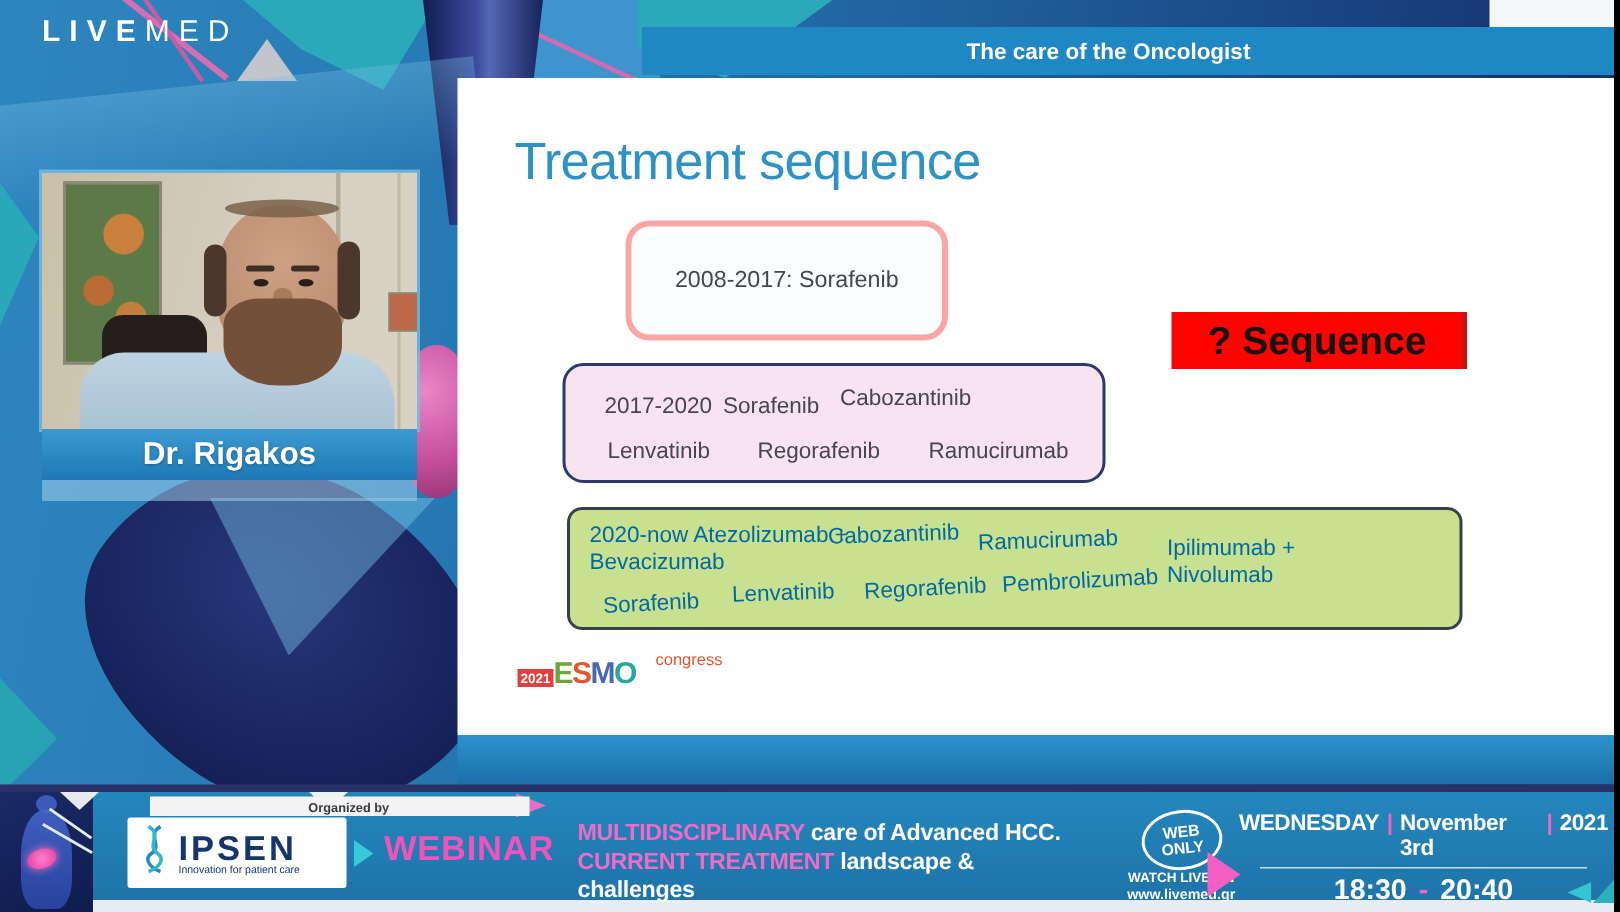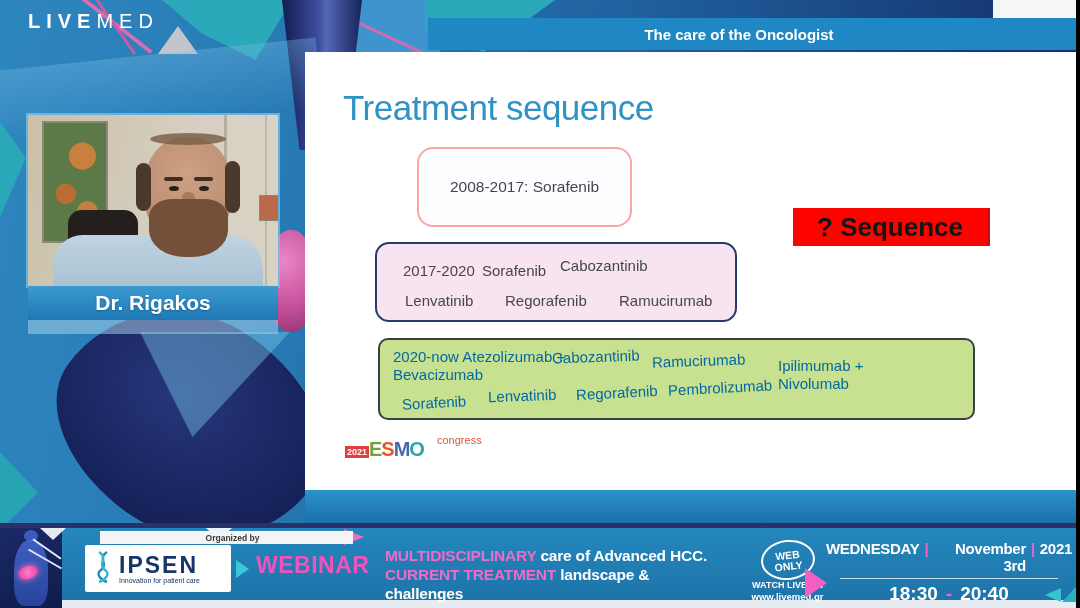--- a/index.html
+++ b/index.html
@@ -46,27 +46,27 @@
 
   
   .hdr-bar{left:428px;top:18px;width:652px;height:32px;background:#1e87c4;
            display:flex;align-items:center;justify-content:center;padding-right:30px;box-sizing:border-box;}
   .hdr-bar .t{color:#fff;font-size:15px;font-weight:700;}
 
   
   .slide{left:305px;top:52px;width:771px;height:438px;background:#fff;}
   .slide-title{position:absolute;left:38px;top:36px;font-size:35px;color:#2e93c4;letter-spacing:-.5px;}
   .era-box{position:absolute;box-sizing:border-box;color:#46464e;font-size:15px;}
-  .era1{left:112px;top:95px;width:215px;height:80px;border:2px solid #fca5a5;border-radius:16px;
+  .era1{left:112px;top:95px;width:215px;height:80px;border:4px solid #fca5a5;border-radius:16px;
         background:#fbfdff;display:flex;align-items:center;justify-content:center;font-size:15.5px;}
   .era2{left:70px;top:190px;width:362px;height:80px;border:2px solid #2b3a6b;border-radius:14px;background:#f8e3f1;}
   .era3{left:73px;top:286px;width:597px;height:82px;border:2px solid #3a3f45;border-radius:10px;background:#c7e190;color:#0369a1;}
   .drug{position:absolute;white-space:nowrap;}
   .wrapblk{position:absolute;white-space:normal;line-height:18px;}
-  .qbox{left:488px;top:156px;width:194px;height:38px;background:#fe0400;border-right:3px solid #c21414;
+  .qbox{left:476px;top:156px;width:194px;height:38px;background:#fe0400;border-right:3px solid #c21414;
         display:flex;align-items:center;justify-content:center;position:absolute;}
   .qbox .t{font-size:26px;font-weight:700;color:#141414;}
   
   .esmo{position:absolute;left:40px;top:386px;width:140px;height:30px;}
   .esmo .year{position:absolute;left:0;top:8px;background:#e0403f;color:#fff;font-size:9px;font-weight:700;padding:1px 2px;}
   .esmo .letters{position:absolute;left:24px;top:0;font-size:20px;font-weight:700;letter-spacing:-1px;}
   .esmo .l-e{color:#6fa43a;} .esmo .l-s{color:#e2572e;} .esmo .l-m{color:#4968ae;} .esmo .l-o{color:#2aa7a0;}
   .esmo .suffix{position:absolute;left:92px;top:-4px;font-size:11px;color:#e2572e;}
 
   
@@ -130,21 +130,21 @@
   .topic{left:385px;top:546px;width:330px;font-size:15.5px;font-weight:700;letter-spacing:-.2px;line-height:19px;color:#fff;}
   .hl{color:#f06ac8;}
   .webonly{left:735px;top:540px;width:105px;text-align:center;color:#fff;}
   .webonly .oval{display:inline-block;width:54px;height:40px;border:2.5px solid #fff;border-radius:50%;
                  transform:rotate(-6deg);box-sizing:border-box;padding-top:8px;}
   .webonly .oval div{font-size:10.5px;font-weight:700;line-height:11px;}
   .watch-label{font-size:9px;font-weight:700;margin-top:0;}
   .watch-url{font-size:9.5px;font-weight:700;margin-top:1px;}
   .pink-play{left:805px;top:568px;width:0;height:0;border-left:22px solid #f35fc2;
              border-top:15px solid transparent;border-bottom:15px solid transparent;}
-  .schedule{left:826px;top:540px;width:246px;color:#fff;text-align:right;}
+  .schedule{left:826px;top:540px;width:246px;color:#fff;text-align:left;}
   .sch-line1{display:flex;justify-content:center;gap:5px;font-size:15px;font-weight:700;letter-spacing:-.3px;}
   .sch-sep{color:#f263c8;}
   .sch-div{width:218px;height:1px;background:rgba(255,255,255,.75);margin:4px auto 0;}
   .sch-time{display:flex;justify-content:center;gap:8px;font-size:19px;font-weight:700;margin-top:4px;}
   .banner-tt2{left:1045px;top:588px;width:16px;height:14px;background:#35c4d2;clip-path:polygon(100% 0,0 50%,100% 100%);}
   .banner-tt3{left:1062px;top:582px;width:18px;height:20px;background:#2ab0be;clip-path:polygon(100% 0,0 100%,100% 100%);}
 </style>
 </head>
 <body>
 

